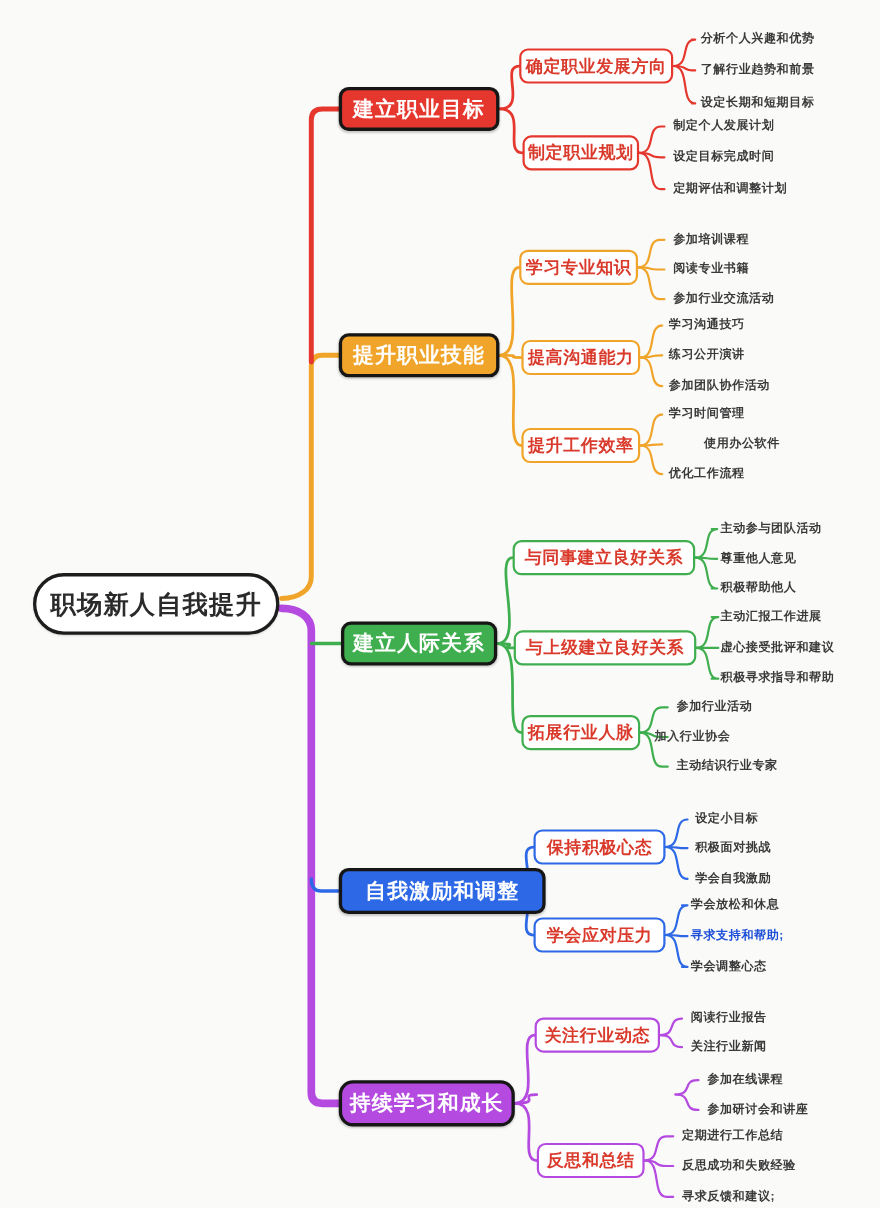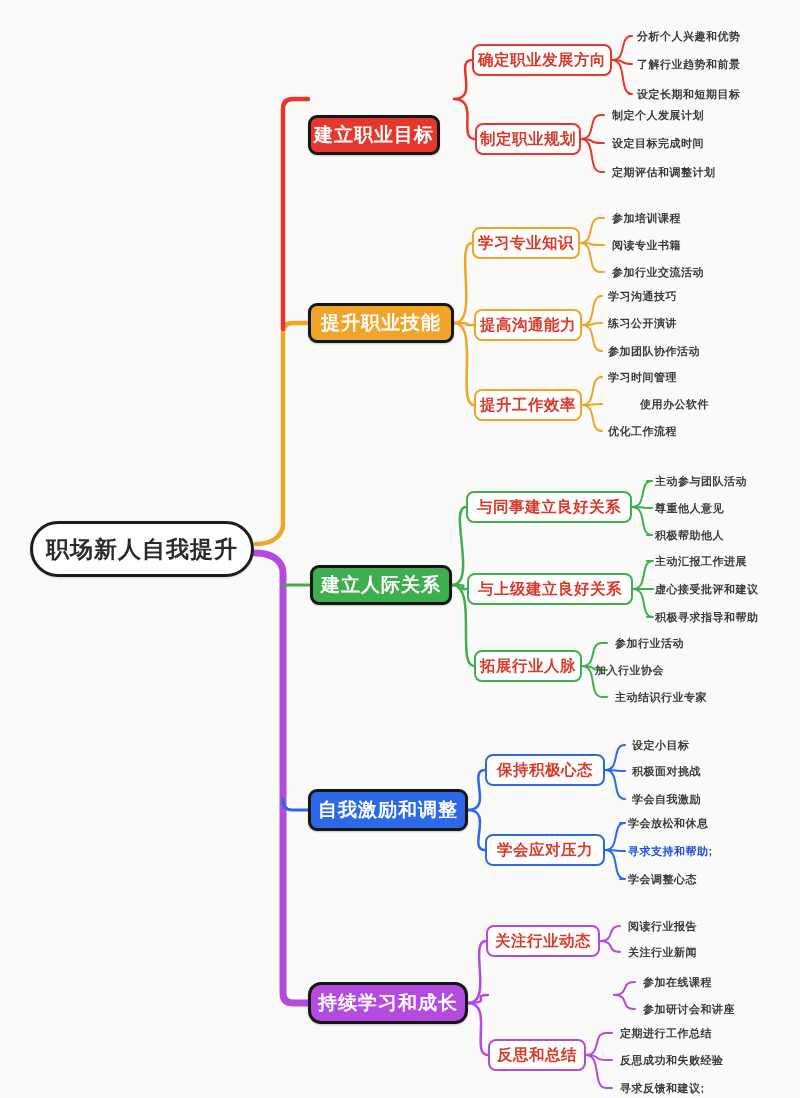--- a/index.html
+++ b/index.html
@@ -89,21 +89,21 @@
       <path d="M600 941 C616 941 606 952 620 952 L620 952" stroke="#B44AE0" stroke-width="2" fill="none" stroke-linecap="round" stroke-linejoin="round"></path>
       <path d="M468 1003 C494 1003 470 995 488 995" stroke="#B44AE0" stroke-width="2.5" fill="none" stroke-linecap="round" stroke-linejoin="round"></path>
       <path d="M614 995 C630 995 620 982 634 982 L635 982" stroke="#B44AE0" stroke-width="2" fill="none" stroke-linecap="round" stroke-linejoin="round"></path>
       <path d="M614 995 C630 995 620 1009 634 1009 L635 1009" stroke="#B44AE0" stroke-width="2" fill="none" stroke-linecap="round" stroke-linejoin="round"></path>
       <path d="M468 1003 C494 1003 470 1055 488 1055" stroke="#B44AE0" stroke-width="2.5" fill="none" stroke-linecap="round" stroke-linejoin="round"></path>
       <path d="M586 1055 C602 1055 592 1033 606 1033 L612 1033" stroke="#B44AE0" stroke-width="2" fill="none" stroke-linecap="round" stroke-linejoin="round"></path>
       <path d="M586 1055 C602 1055 592 1060 606 1060 L612 1060" stroke="#B44AE0" stroke-width="2" fill="none" stroke-linecap="round" stroke-linejoin="round"></path>
       <path d="M586 1055 C602 1055 592 1088 606 1088 L612 1088" stroke="#B44AE0" stroke-width="2" fill="none" stroke-linecap="round" stroke-linejoin="round"></path>
     </svg>
 <div class="node central" style="left: 30px; top: 521px; width: 224px; height: 56px; background: rgb(255, 255, 255);">职场新人自我提升</div>
-    <div class="node main-node" style="left: 308px; top: 79px; width: 132px; height: 40px; background: rgb(229, 55, 46); border-color: rgb(22, 22, 22); margin-top: 36px;">建立职业目标</div>
+    <div class="node main-node" style="left: 308px; top: 79px; width: 146px; height: 40px; background: rgb(229, 55, 46); border-color: rgb(22, 22, 22);">建立职业目标</div>
     <div class="node sub-node" style="left: 472px; top: 44px; width: 140px; height: 32px; border-color: rgb(229, 55, 46); color: rgb(217, 58, 43);">确定职业发展方向</div>
     <div class="leaf" style="left: 637px; top: 36px; color: rgb(58, 58, 58);">分析个人兴趣和优势</div>
     <div class="leaf" style="left: 637px; top: 64px; color: rgb(58, 58, 58);">了解行业趋势和前景</div>
     <div class="leaf" style="left: 637px; top: 94px; color: rgb(58, 58, 58);">设定长期和短期目标</div>
     <div class="node sub-node" style="left: 475px; top: 123px; width: 106px; height: 32px; border-color: rgb(229, 55, 46); color: rgb(217, 58, 43);">制定职业规划</div>
     <div class="leaf" style="left: 612px; top: 115px; color: rgb(58, 58, 58);">制定个人发展计划</div>
     <div class="leaf" style="left: 612px; top: 143px; color: rgb(58, 58, 58);">设定目标完成时间</div>
     <div class="leaf" style="left: 612px; top: 172px; color: rgb(58, 58, 58);">定期评估和调整计划</div>
     <div class="node main-node" style="left: 308px; top: 303px; width: 146px; height: 40px; background: rgb(240, 164, 42); border-color: rgb(22, 22, 22);">提升职业技能</div>
     <div class="node sub-node" style="left: 472px; top: 227px; width: 108px; height: 32px; border-color: rgb(240, 164, 42); color: rgb(217, 58, 43);">学习专业知识</div>
@@ -124,21 +124,21 @@
     <div class="leaf" style="left: 655px; top: 508px; color: rgb(58, 58, 58);">尊重他人意见</div>
     <div class="leaf" style="left: 655px; top: 535px; color: rgb(58, 58, 58);">积极帮助他人</div>
     <div class="node sub-node" style="left: 467px; top: 573px; width: 166px; height: 32px; border-color: rgb(63, 174, 78); color: rgb(217, 58, 43);">与上级建立良好关系</div>
     <div class="leaf" style="left: 655px; top: 561px; color: rgb(58, 58, 58);">主动汇报工作进展</div>
     <div class="leaf" style="left: 655px; top: 589px; color: rgb(58, 58, 58);">虚心接受批评和建议</div>
     <div class="leaf" style="left: 655px; top: 617px; color: rgb(58, 58, 58);">积极寻求指导和帮助</div>
     <div class="node sub-node" style="left: 474px; top: 650px; width: 108px; height: 32px; border-color: rgb(63, 174, 78); color: rgb(217, 58, 43);">拓展行业人脉</div>
     <div class="leaf" style="left: 615px; top: 643px; color: rgb(58, 58, 58);">参加行业活动</div>
     <div class="leaf" style="left: 595px; top: 670px; color: #404040;">加入行业协会</div>
     <div class="leaf" style="left: 615px; top: 697px; color: rgb(58, 58, 58);">主动结识行业专家</div>
-    <div class="node main-node" style="left: 308px; top: 789px; width: 160px; height: 42px; background: rgb(45, 104, 230); border-color: rgb(22, 22, 22);">自我激励和调整</div>
+    <div class="node main-node" style="left: 308px; top: 789px; width: 188px; height: 42px; background: rgb(45, 104, 230); border-color: rgb(22, 22, 22);">自我激励和调整</div>
     <div class="node sub-node" style="left: 485px; top: 754px; width: 120px; height: 32px; border-color: rgb(45, 104, 230); color: rgb(217, 58, 43);">保持积极心态</div>
     <div class="leaf" style="left: 632px; top: 745px; color: rgb(58, 58, 58);">设定小目标</div>
     <div class="leaf" style="left: 632px; top: 771px; color: rgb(58, 58, 58);">积极面对挑战</div>
     <div class="leaf" style="left: 632px; top: 799px; color: rgb(58, 58, 58);">学会自我激励</div>
     <div class="node sub-node" style="left: 485px; top: 834px; width: 120px; height: 32px; border-color: rgb(45, 104, 230); color: rgb(217, 58, 43);">学会应对压力</div>
     <div class="leaf" style="left: 628px; top: 823px; color: rgb(58, 58, 58);">学会放松和休息</div>
     <div class="leaf" style="left: 628px; top: 851px; color: #1d4ed8;">寻求支持和帮助;</div>
     <div class="leaf" style="left: 628px; top: 879px; color: rgb(58, 58, 58);">学会调整心态</div>
     <div class="node main-node" style="left: 308px; top: 982px; width: 160px; height: 42px; background: rgb(180, 74, 224); border-color: rgb(22, 22, 22); border-radius: 13px;">持续学习和成长</div>
     <div class="node sub-node" style="left: 486px; top: 925px; width: 114px; height: 32px; border-color: rgb(180, 74, 224); color: rgb(217, 58, 43);">关注行业动态</div>

